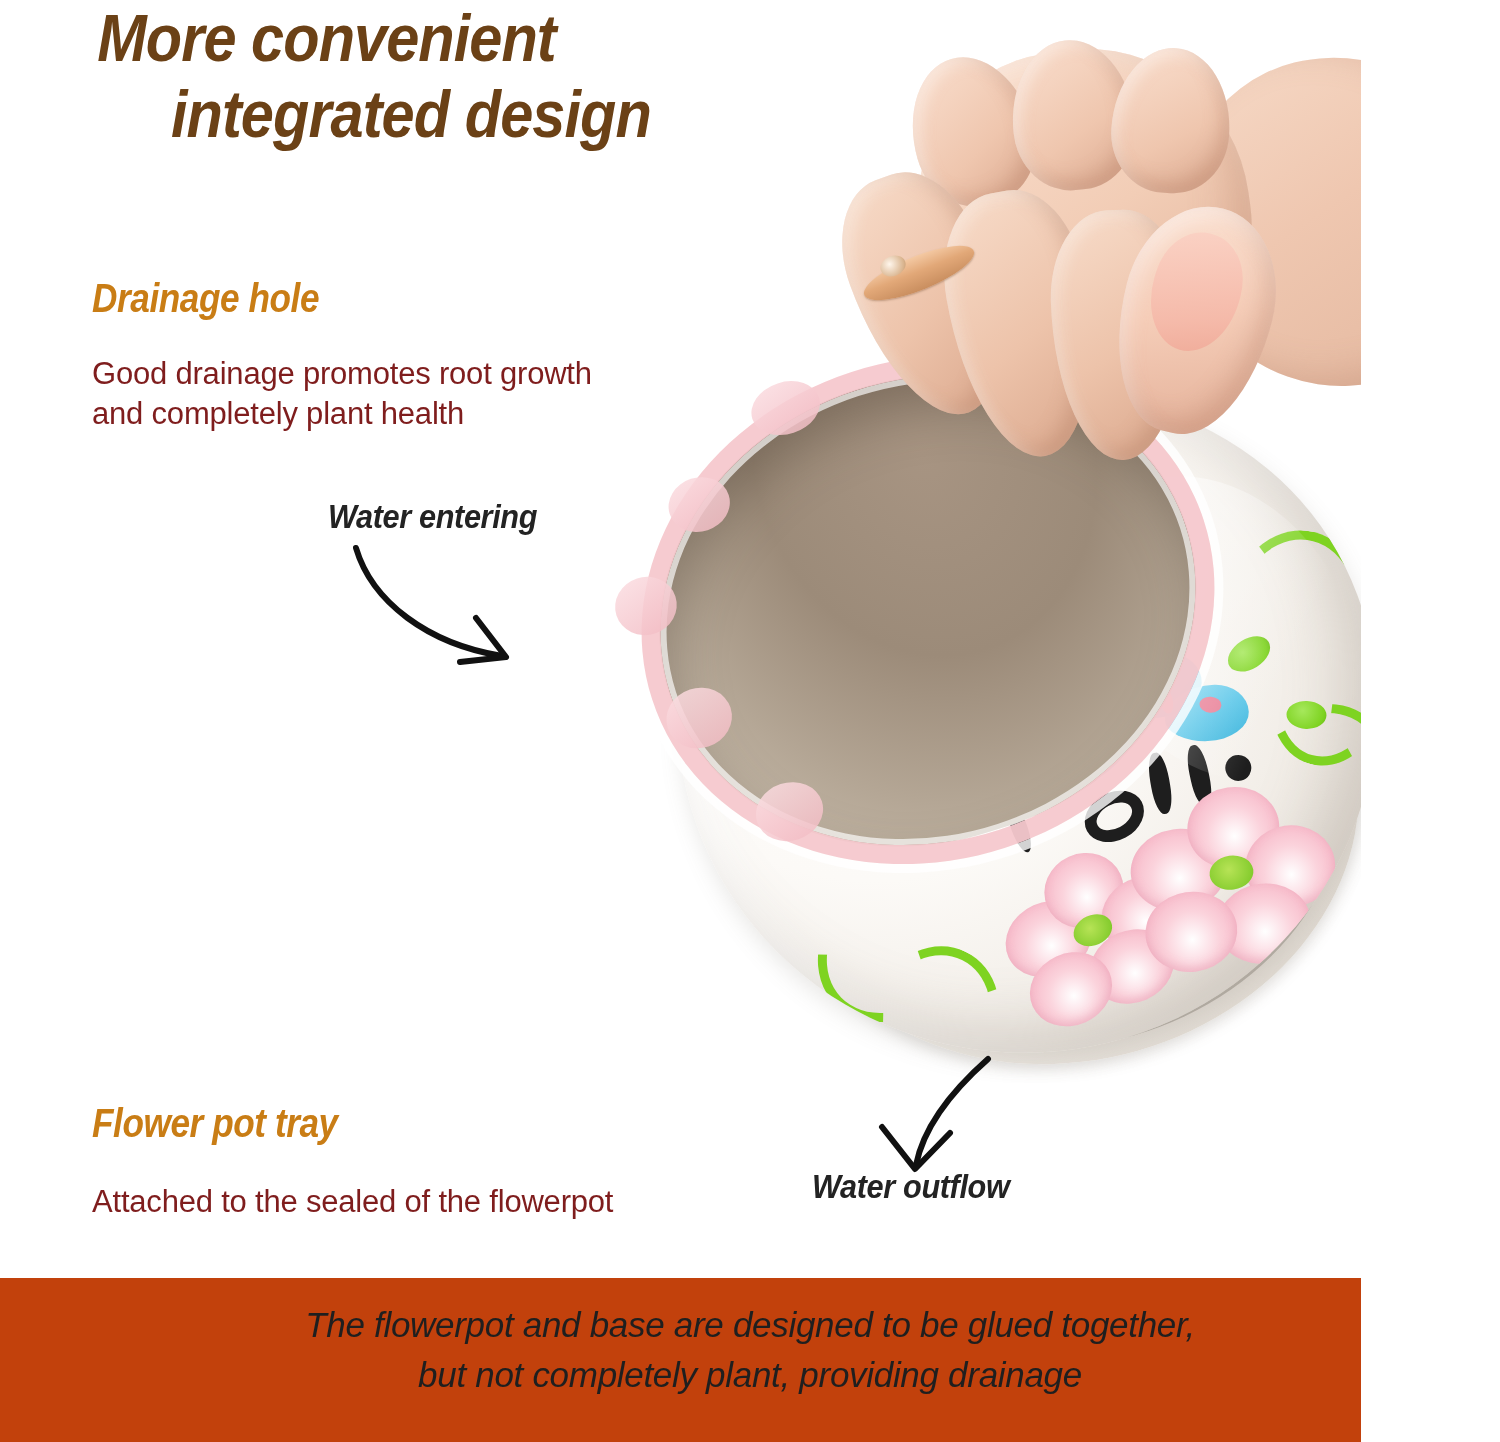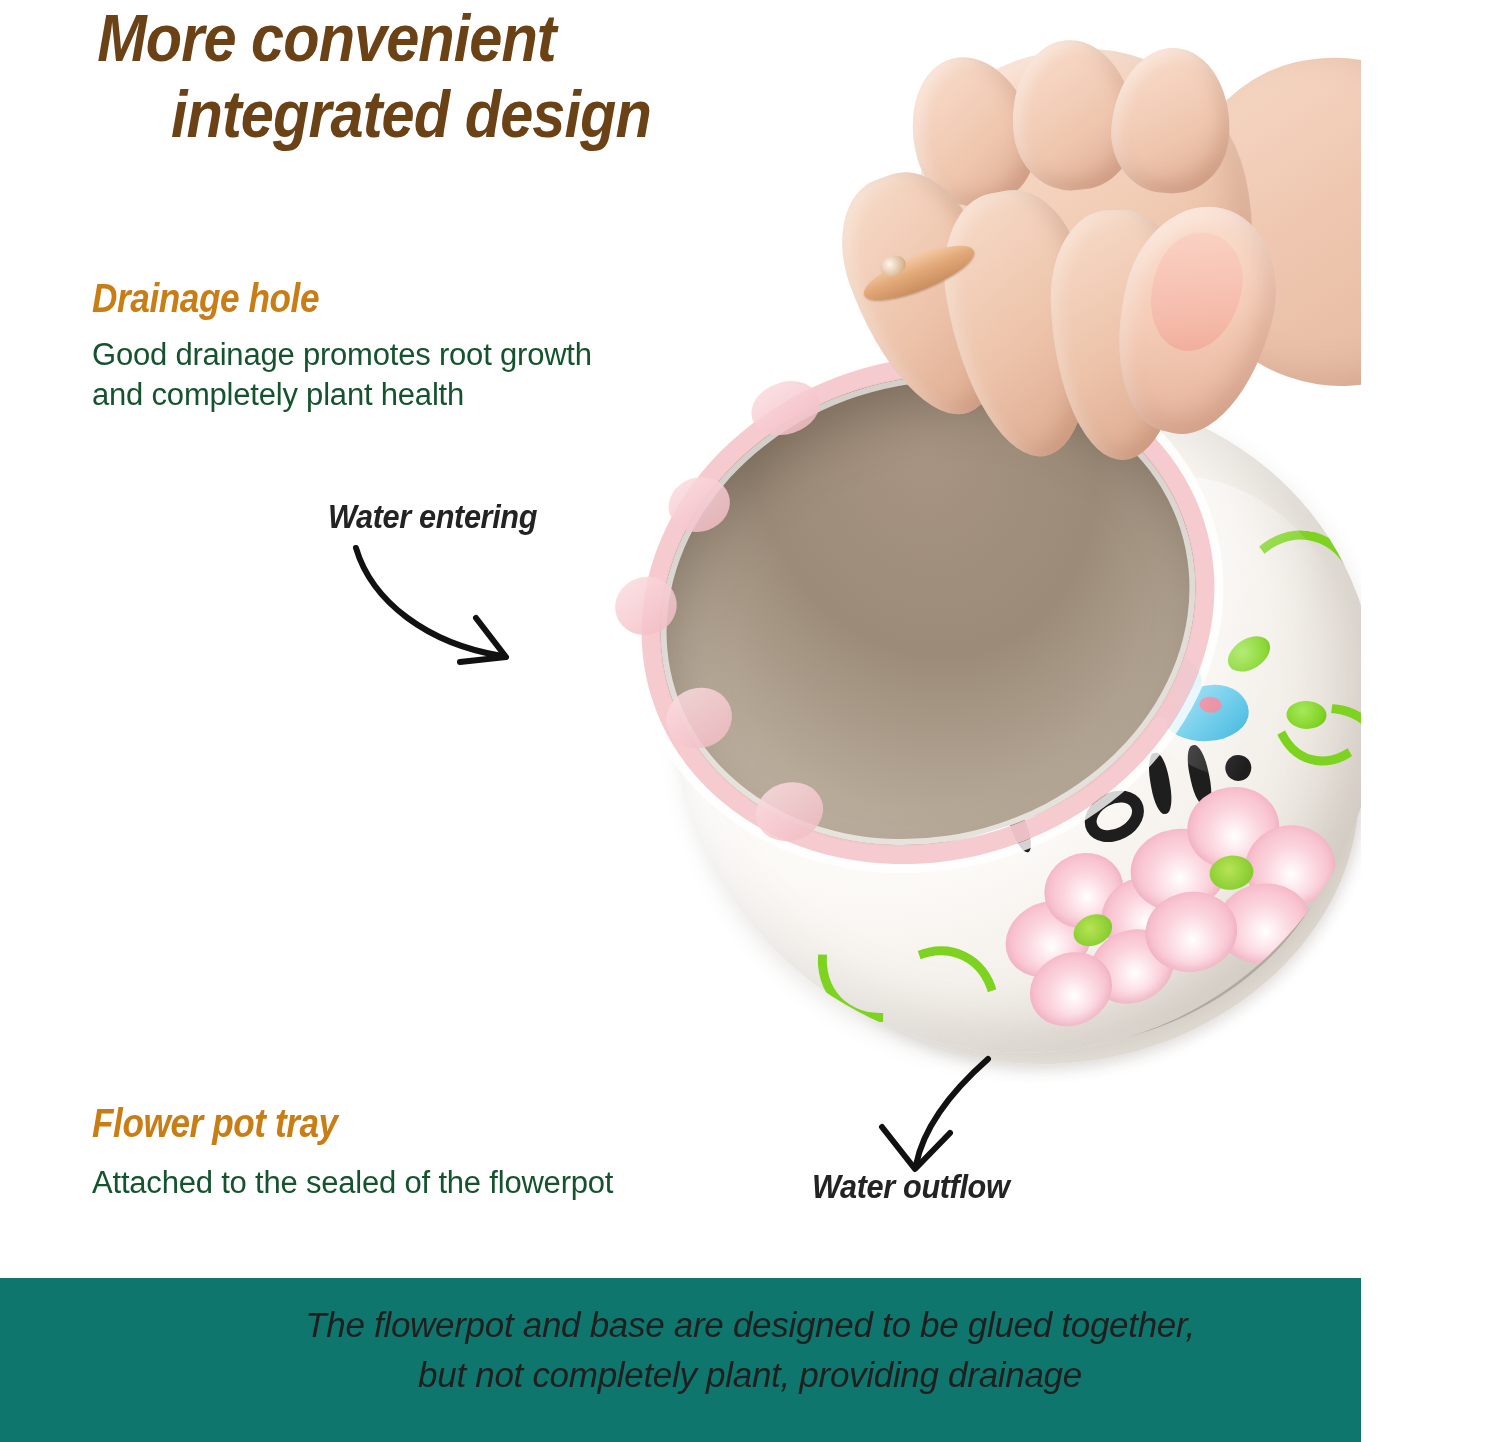--- a/index.html
+++ b/index.html
@@ -35,22 +35,23 @@
     letter-spacing:-0.5px;
     transform:scaleX(0.88);
     transform-origin:left top;
     white-space:nowrap;
   }
   .sect-body{
     position:absolute;
     font-family:"Liberation Sans", sans-serif;
     font-weight:normal;font-style:normal;
     font-size:31px;line-height:40px;
-    color:#14532d;
+    color:#7f1d1d;
     letter-spacing:-0.2px;
+    margin-top:19px;
   }
   .sect-body .ln{display:block;}
 
   #drainage-head{left:92px;top:275px;}
   #drainage-body{left:92px;top:335px;width:660px;}
   #tray-head{left:92px;top:1100px;}
   #tray-body{left:92px;top:1163px;width:700px;}
 
   
   .callout{
@@ -68,21 +69,21 @@
   #label-water-outflow{left:812px;top:1168px;}
 
   
   .arrow-svg{position:absolute;pointer-events:none;}
   #arrow-entering{left:350px;top:540px;}
   #arrow-outflow{left:870px;top:1055px;}
 
   
   .caption-band{
     position:absolute;left:0;top:1278px;width:1500px;height:164px;
-    background:#0f766e;
+    background:#c2410c;
   }
   .caption-text{
     position:absolute;left:0;top:22px;width:1500px;
     text-align:center;
     font-family:"Liberation Sans", sans-serif;
     font-style:italic;font-weight:normal;
     font-size:35px;line-height:50px;
     color:#1F1F1F;
     letter-spacing:-0.3px;
   }

